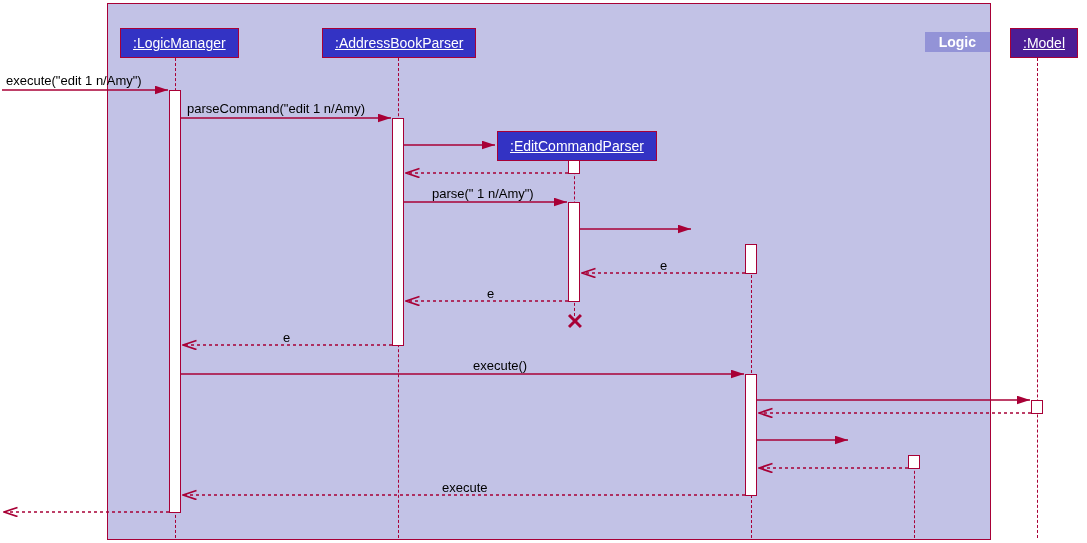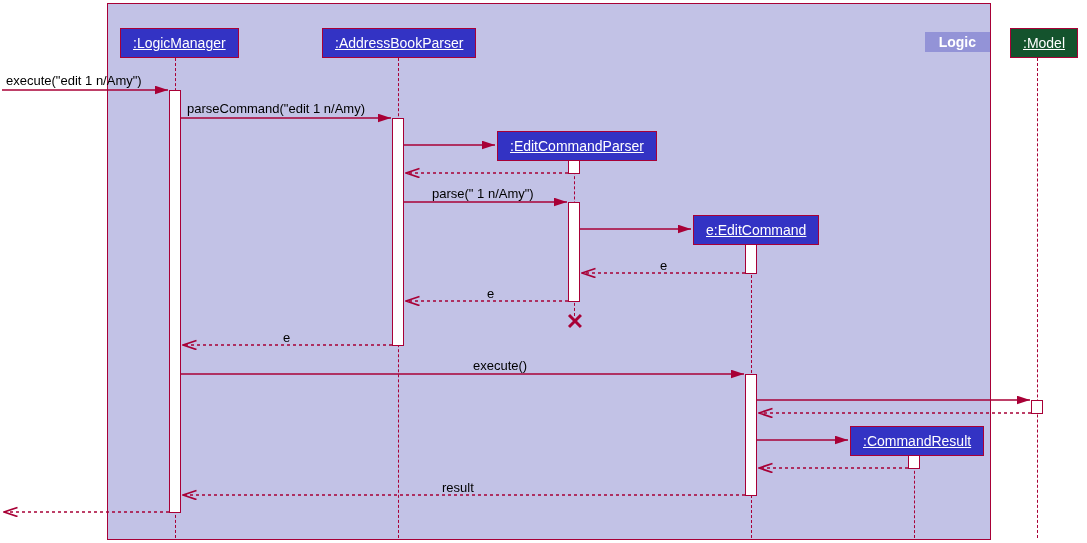--- a/index.html
+++ b/index.html
@@ -25,21 +25,21 @@
   .participant {
     position: absolute;
     padding: 6px 12px;
     color: #fff;
     font-size: 14px;
     text-decoration: underline;
     text-align: center;
     white-space: nowrap;
   }
   .p-blue { background: #3333c4; border: 1.5px solid #a80036; }
-  .p-dark { background: #14532d; border: 1.5px solid #a80036; }
+  .p-dark { background: #4c1d95; border: 1.5px solid #a80036; }
   .lifeline {
     position: absolute;
     width: 0;
     border-left: 1.5px dashed #a80036;
   }
   .activation {
     position: absolute;
     width: 12px;
     background: #fff;
     border: 1.5px solid #a80036;
@@ -69,22 +69,20 @@
 
 <div class="canvas">
 
   <div class="frame frame-logic" style="left:107px; top:3px; width:884px; height:537px;">
     <div class="frame-label">Logic</div>
   </div>
 
   <div class="participant p-blue" style="left:120px; top:28px;">:LogicManager</div>
   <div class="participant p-blue" style="left:322px; top:28px;">:AddressBookParser</div>
   <div class="participant p-blue" style="left:497px; top:131px;">:EditCommandParser</div>
-  <div class="participant p-blue" style="left:693px; top:215px;">e:EditCommand</div>
-  <div class="participant p-blue" style="left:850px; top:426px;">:CommandResult</div>
   <div class="participant p-dark" style="left:1010px; top:28px;">:Model</div>
 
   <div class="lifeline" style="left:175px; top:58px; height:480px;"></div>
   <div class="lifeline" style="left:398px; top:58px; height:480px;"></div>
   <div class="lifeline" style="left:574px; top:161px; height:155px;"></div>
   <div class="lifeline" style="left:751px; top:245px; height:293px;"></div>
   <div class="lifeline" style="left:914px; top:456px; height:82px;"></div>
   <div class="lifeline" style="left:1037px; top:58px; height:480px;"></div>
 
   <div class="activation" style="left:169px; top:90px; height:423px;"></div>
@@ -98,21 +96,21 @@
 
   <div class="destroy" style="left:575px; top:322px;">✕</div>
 
   <div class="msg-label" style="left:6px; top:73px;">execute("edit 1 n/Amy")</div>
   <div class="msg-label" style="left:187px; top:101px;">parseCommand("edit 1 n/Amy)</div>
   <div class="msg-label" style="left:432px; top:186px;">parse(" 1 n/Amy")</div>
   <div class="msg-label" style="left:660px; top:258px;">e</div>
   <div class="msg-label" style="left:487px; top:286px;">e</div>
   <div class="msg-label" style="left:283px; top:330px;">e</div>
   <div class="msg-label" style="left:437px; top:358px;margin-left:36px;">execute()</div>
-  <div class="msg-label" style="left:442px; top:480px;">result</div>
+  <div class="msg-label" style="left:442px; top:480px;">execute</div>
 
   <svg class="arrows">
     <defs>
       <marker id="solidArrow" markerWidth="10" markerHeight="10" refX="9" refY="3" orient="auto">
         <path d="M0,0 L9,3 L0,6 Z" fill="#a80036"></path>
       </marker>
       <marker id="openArrow" markerWidth="10" markerHeight="10" refX="9" refY="3" orient="auto">
         <path d="M0,0 L9,3 L0,6" fill="none" stroke="#a80036" stroke-width="1.2"></path>
       </marker>
     </defs>

